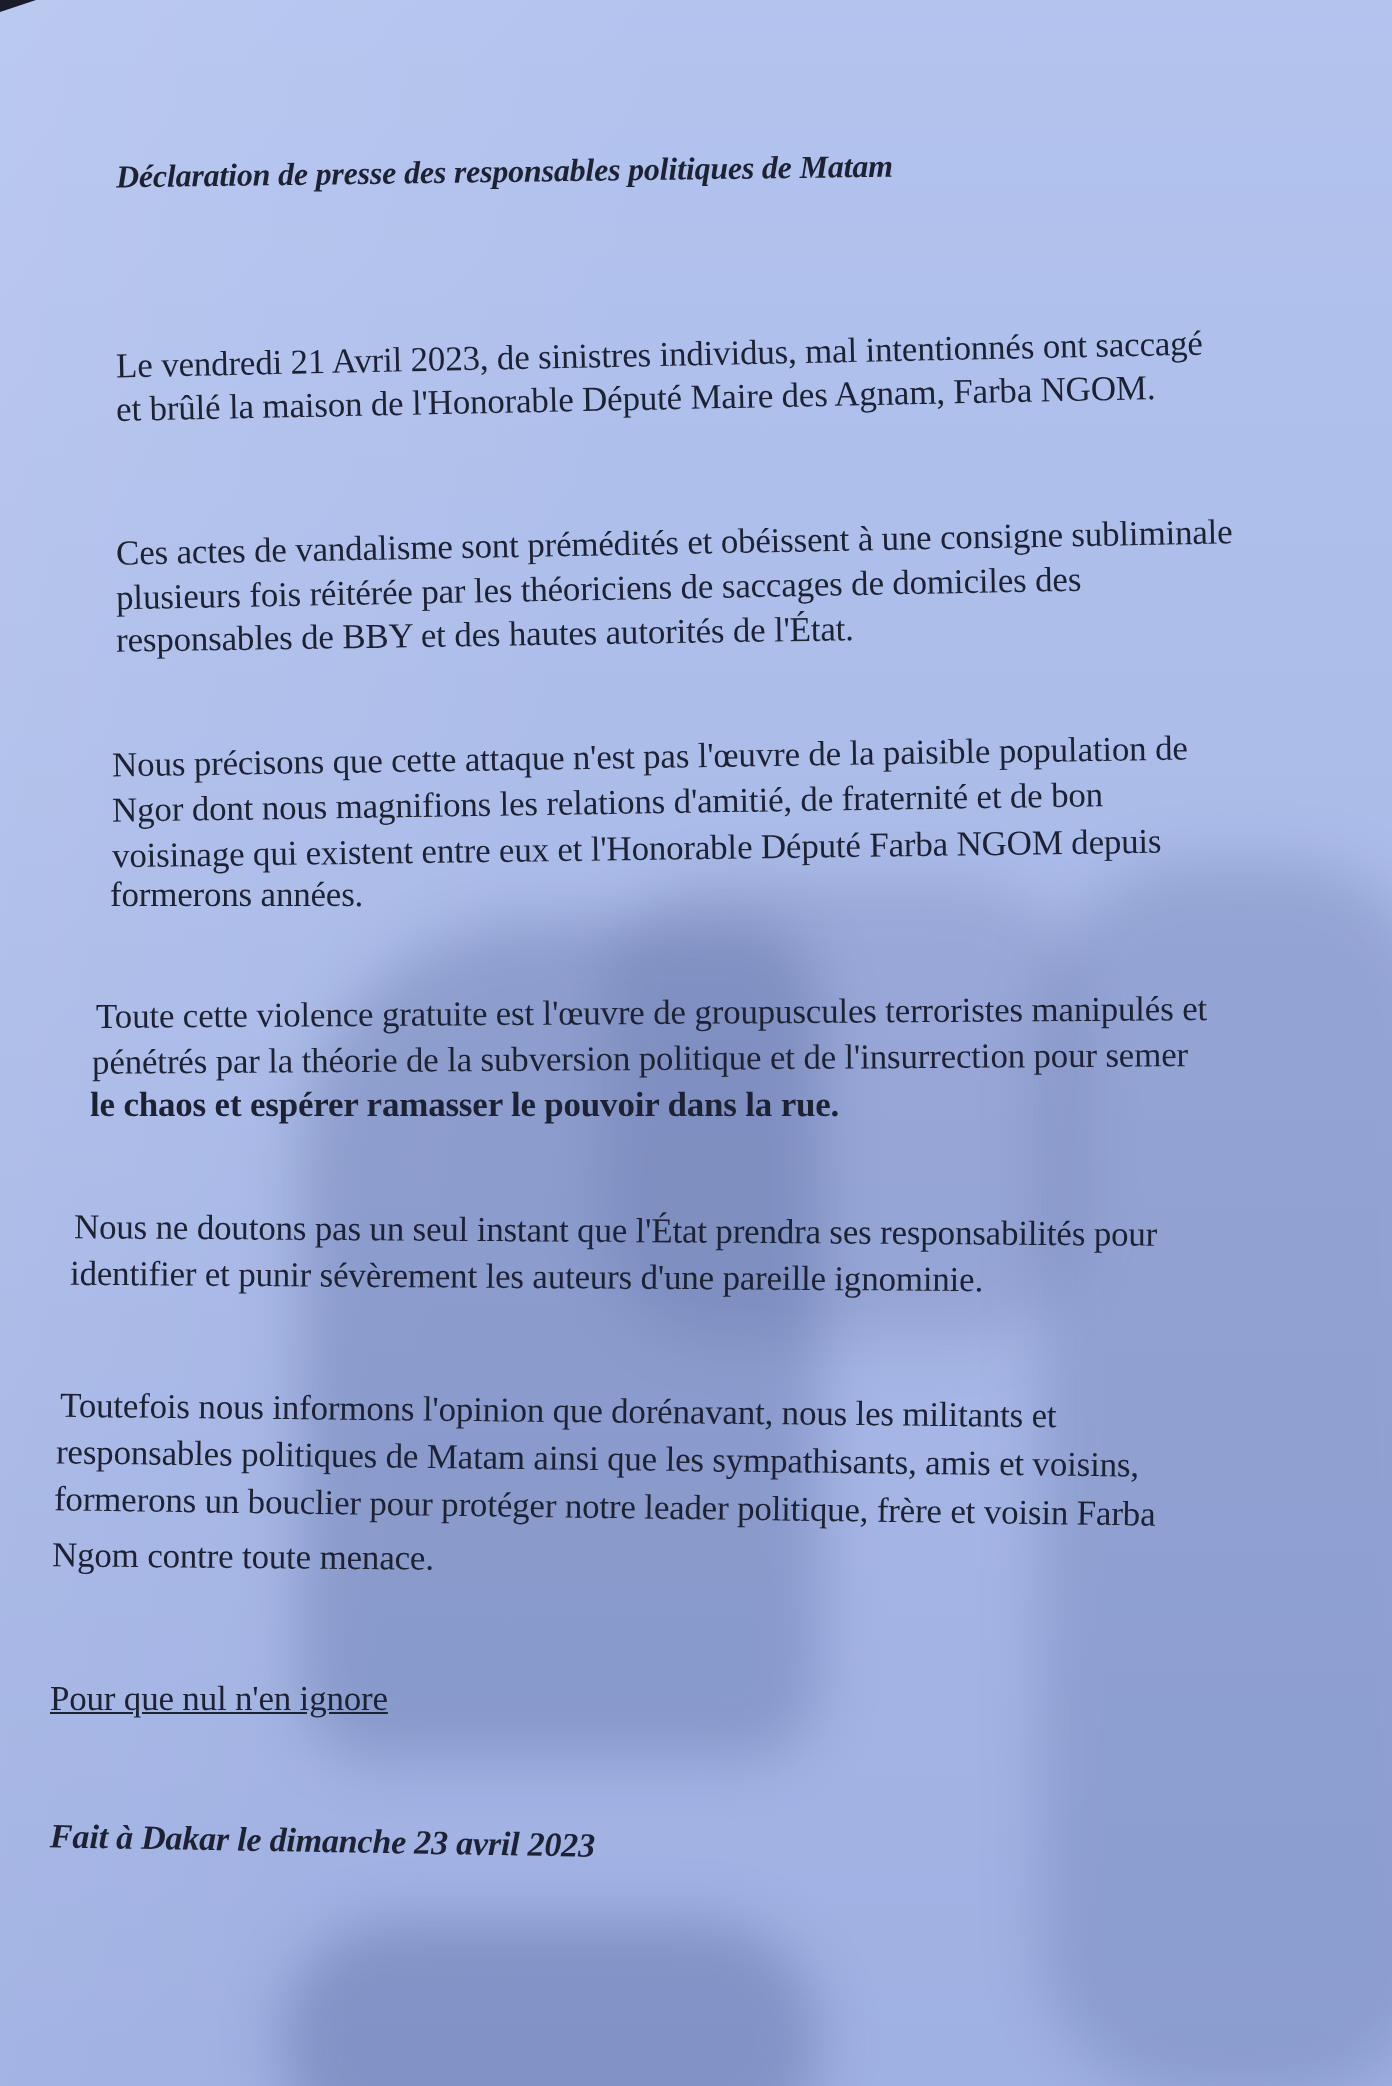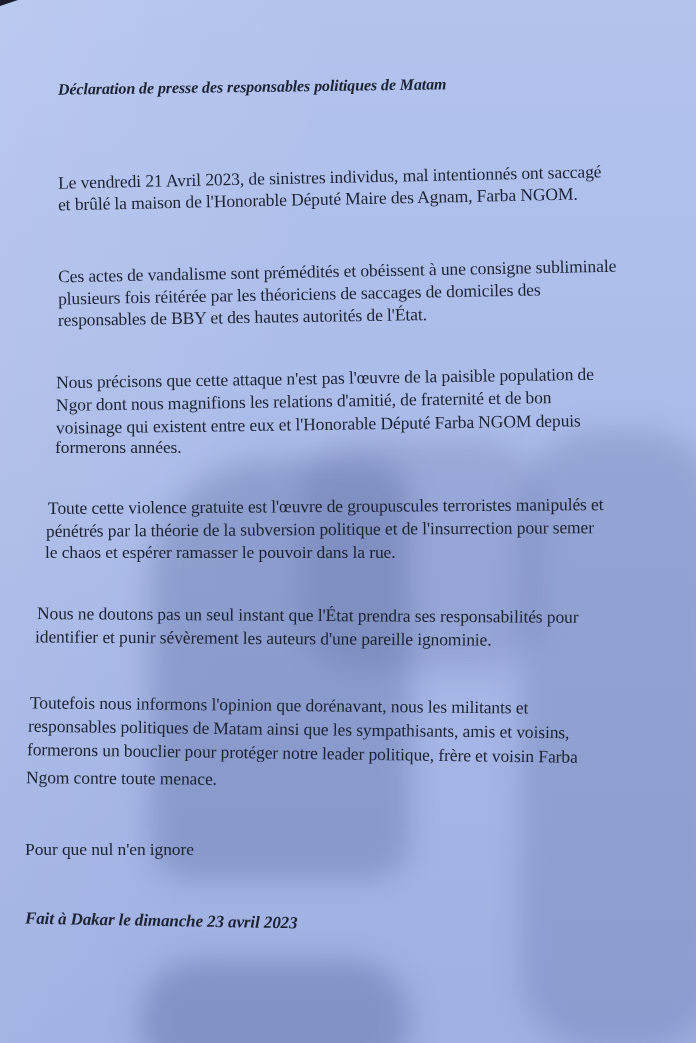--- a/index.html
+++ b/index.html
@@ -84,30 +84,30 @@
 <div>
   <div class="text" style="left:56px; top:367px; transform:rotate(-0.9deg);">Nous précisons que cette attaque n'est pas l'œuvre de la paisible population de</div>
   <div class="text" style="left:56px; top:390px; transform:rotate(-0.9deg);">Ngor dont nous magnifions les relations d'amitié, de fraternité et de bon</div>
   <div class="text" style="left:56px; top:413px; transform:rotate(-0.8deg);">voisinage qui existent entre eux et l'Honorable Député Farba NGOM depuis</div>
   <div class="text" style="left:55px; top:436px;">formerons années.</div>
 </div>
 
 <div>
   <div class="text" style="left:48px; top:495px; transform:rotate(-0.4deg);">Toute cette violence gratuite est l'œuvre de groupuscules terroristes manipulés et</div>
   <div class="text" style="left:46px; top:518px; transform:rotate(-0.4deg);">pénétrés par la théorie de la subversion politique et de l'insurrection pour semer</div>
-  <div class="text" style="left:45px; top:541px;">le chaos et espérer ramasser le pouvoir dans la rue.</div>
+  <div class="text" style="left:45px; top:541px;font-weight:bold;">le chaos et espérer ramasser le pouvoir dans la rue.</div>
 </div>
 
 <div>
   <div class="text" style="left:37px; top:604px; transform:rotate(0.4deg);">Nous ne doutons pas un seul instant que l'État prendra ses responsabilités pour</div>
   <div class="text" style="left:35px; top:627px; transform:rotate(0.4deg);">identifier et punir sévèrement les auteurs d'une pareille ignominie.</div>
 </div>
 
 <div>
   <div class="text" style="left:30px; top:694px; transform:rotate(0.6deg);">Toutefois nous informons l'opinion que dorénavant, nous les militants et</div>
   <div class="text" style="left:28px; top:718px; transform:rotate(0.7deg);">responsables politiques de Matam ainsi que les sympathisants, amis et voisins,</div>
   <div class="text" style="left:27px; top:742px; transform:rotate(0.8deg);">formerons un bouclier pour protéger notre leader politique, frère et voisin Farba</div>
   <div class="text" style="left:26px; top:767px; transform:rotate(0.5deg);">Ngom contre toute menace.</div>
 </div>
 
-<div class="text" style="left:25px; top:838px;">Pour que nul n'en ignore</div>
+<div class="text" style="left:25px; top:838px;text-decoration:underline;">Pour que nul n'en ignore</div>
 
 <div class="text signature" style="left:25px; top:910px; transform:rotate(1deg);">Fait à Dakar le dimanche 23 avril 2023</div>
 
 </body></html>

